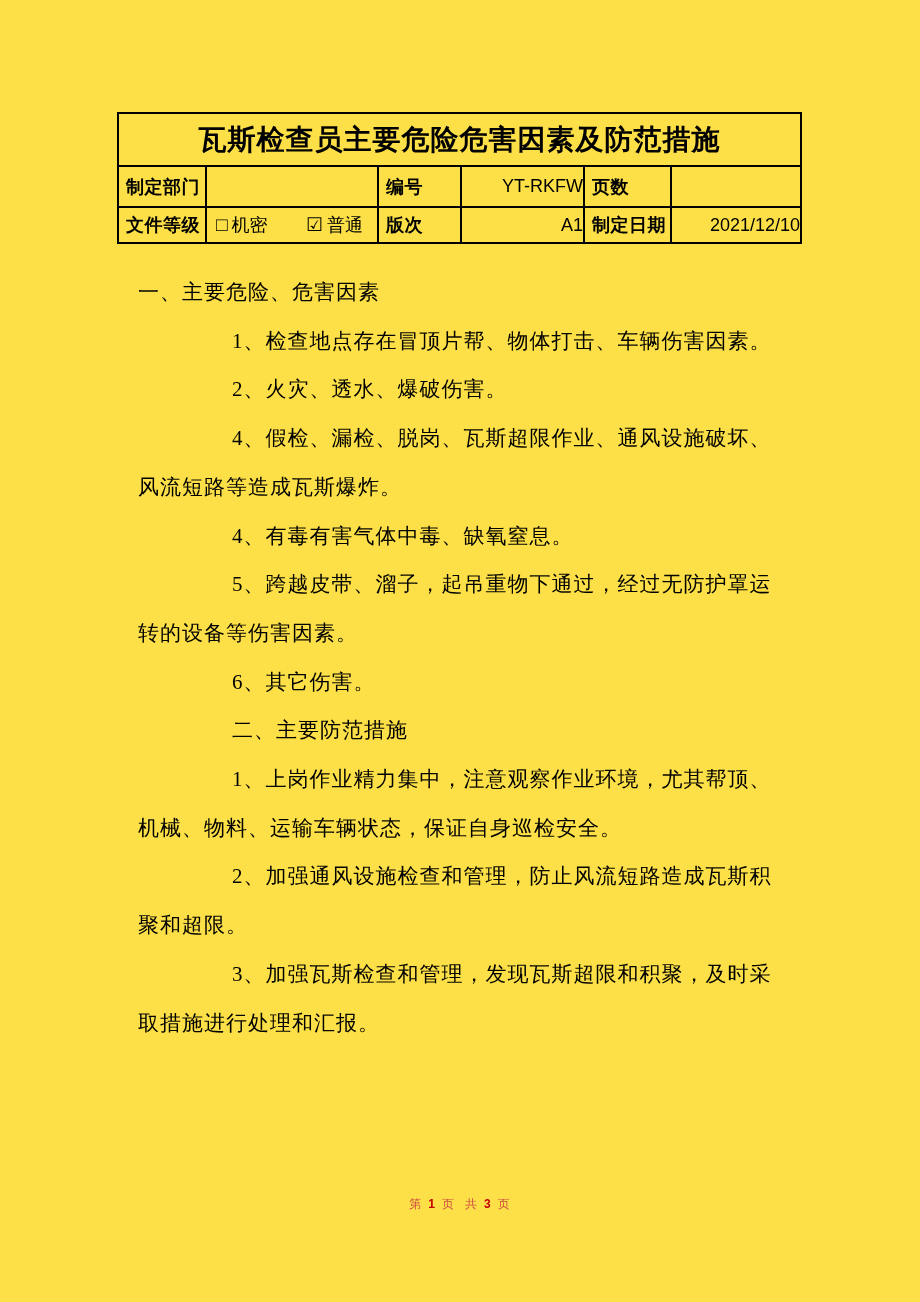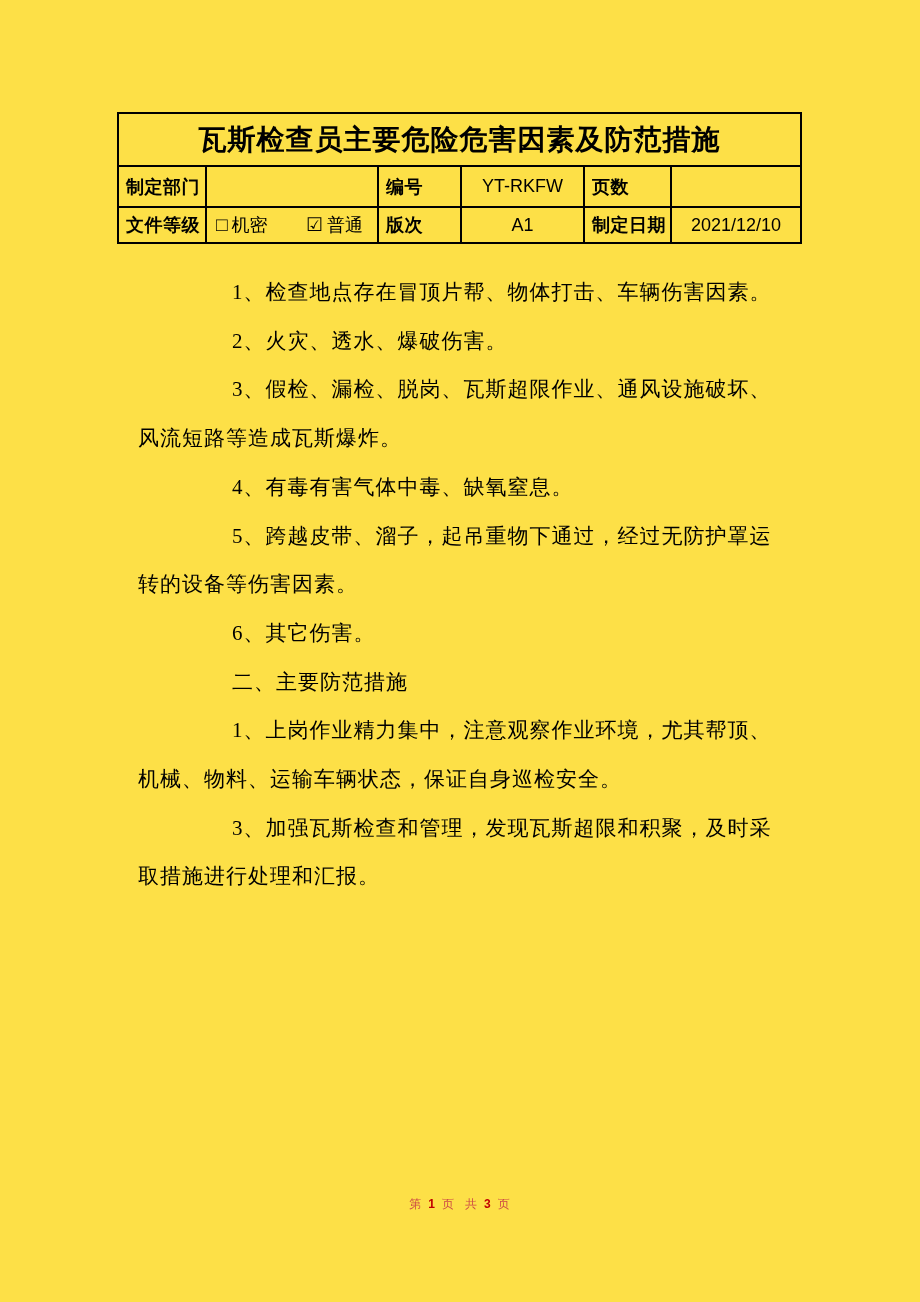--- a/index.html
+++ b/index.html
@@ -17,21 +17,21 @@
   }
   .header-table td { border:2px solid #000; vertical-align:middle; overflow:hidden; }
   .title-cell {
     height:53px; text-align:center; font-weight:bold;
     font-size:28px; letter-spacing:1px;
   }
   .row-meta-1 td { height:41px; }
   .row-meta-2 td { height:36px; }
   .label-cell { font-weight:bold; font-size:18px; padding-left:7px; letter-spacing:0.5px; }
   .value-cell {
-    text-align:center; font-size:18px;
+    text-align:right; font-size:18px;
     font-family:"Liberation Sans", sans-serif;
     margin-top:36px;
   }
   .checkbox-cell { font-size:18px; padding-left:9px; }
   .checkbox-option { display:inline-block; }
   .checkbox-option + .checkbox-option { margin-left:34px; }
   .checkbox-box { display:inline-block; font-size:19px; margin-right:4px; }
 
   
   .doc-body {
@@ -88,31 +88,34 @@
       </td>
       <td class="label-cell">版次</td>
       <td class="value-cell">A1</td>
       <td class="label-cell">制定日期</td>
       <td class="value-cell">2021/12/10</td>
     </tr>
   </tbody>
     </table>
 
   <div class="doc-body">
+    <div class="para">一、主要危险、危害因素</div>
     <div class="para indent">1、检查地点存在冒顶片帮、物体打击、车辆伤害因素。</div>
     <div class="para indent">2、火灾、透水、爆破伤害。</div>
-    <div class="para indent">3、假检、漏检、脱岗、瓦斯超限作业、通风设施破坏、
+    <div class="para indent">4、假检、漏检、脱岗、瓦斯超限作业、通风设施破坏、
 风流短路等造成瓦斯爆炸。</div>
     <div class="para indent">4、有毒有害气体中毒、缺氧窒息。</div>
     <div class="para indent">5、跨越皮带、溜子，起吊重物下通过，经过无防护罩运
 转的设备等伤害因素。</div>
     <div class="para indent">6、其它伤害。</div>
     <div class="para indent">二、主要防范措施</div>
     <div class="para indent">1、上岗作业精力集中，注意观察作业环境，尤其帮顶、
 机械、物料、运输车辆状态，保证自身巡检安全。</div>
+    <div class="para indent">2、加强通风设施检查和管理，防止风流短路造成瓦斯积
+聚和超限。</div>
     <div class="para indent">3、加强瓦斯检查和管理，发现瓦斯超限和积聚，及时采
 取措施进行处理和汇报。</div>
   </div>
 
   <div class="page-footer">
     <span class="char">第</span><span class="num">1</span><span class="char">页</span><span class="char gap">共</span><span class="num">3</span><span class="char">页</span>
   </div>
 
 </div>
 

